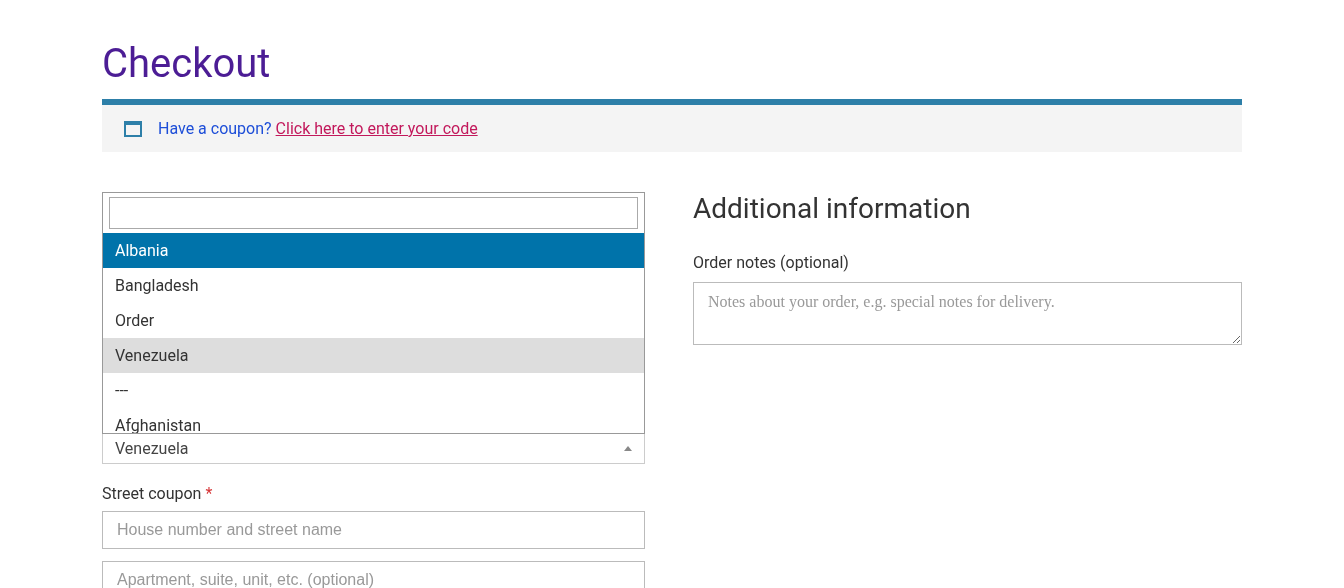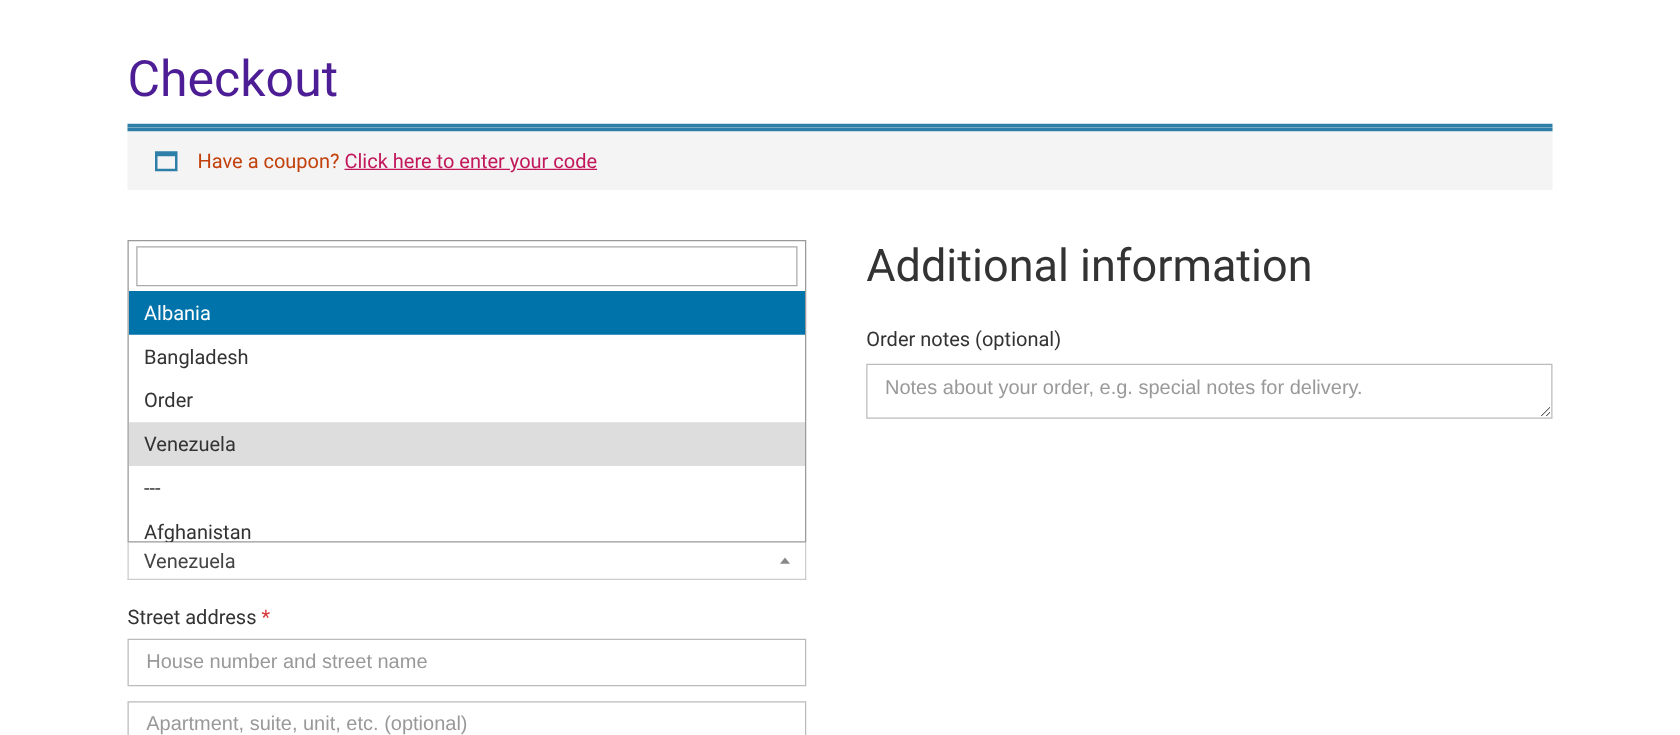--- a/index.html
+++ b/index.html
@@ -40,21 +40,21 @@
     }
     .coupon-icon {
       width: 18px;
       height: 16px;
       border: 2px solid #2d7fa8;
       border-top-width: 4px;
       display: inline-block;
       flex-shrink: 0;
     }
     .coupon-text {
-      color: #c2410c;
+      color: #1d4ed8;
     }
     .coupon-link {
       color: #c2185b;
       text-decoration: underline;
     }
     .columns {
       display: flex;
       gap: 48px;
     }
     .col-left {
@@ -133,40 +133,40 @@
       color: #333;
       background: #fff;
     }
     .text-input::placeholder {
       color: #999;
     }
     .text-input + .text-input {
       margin-top: 12px;
     }
     h3.section-title {
-      font-size: 36px;
+      font-size: 28px;
       font-weight: 400;
       color: #333;
       margin-bottom: 28px;
     }
     .notes-label {
       font-size: 16px;
       color: #333;
       display: block;
       margin-bottom: 10px;
     }
     .notes-textarea {
       width: 100%;
       padding: 10px 14px;
       border: 1px solid #bbb;
       font-size: 16px;
       color: #333;
       resize: both;
-      height: 44px;
-      font-family: Liberation Sans, sans-serif;
+      height: 63px;
+      font-family: Liberation Serif, serif;
     }
     .notes-textarea::placeholder {
       color: #999;
     }
     
     .option-list::-webkit-scrollbar {
       width: 14px;
     }
     .option-list::-webkit-scrollbar-track {
       background: #f0f0f0;
@@ -204,21 +204,21 @@
             <div class="option-item">Afghanistan</div>
           </div>
       </div>
       <div class="selected-display">
         <span>Venezuela</span>
         <span class="caret-up"></span>
       </div>
 
       <div class="field-group">
         <label class="field-label">
-          <span>Street address</span>
+          <span>Street coupon</span>
           <span class="required">*</span>
         </label>
         <input type="text" class="text-input" placeholder="House number and street name" style="">
         <input type="text" class="text-input" placeholder="Apartment, suite, unit, etc. (optional)" style="">
       </div>
 
     </div>
 
     <div class="col-right">
       <h3 class="section-title">Additional information</h3>

